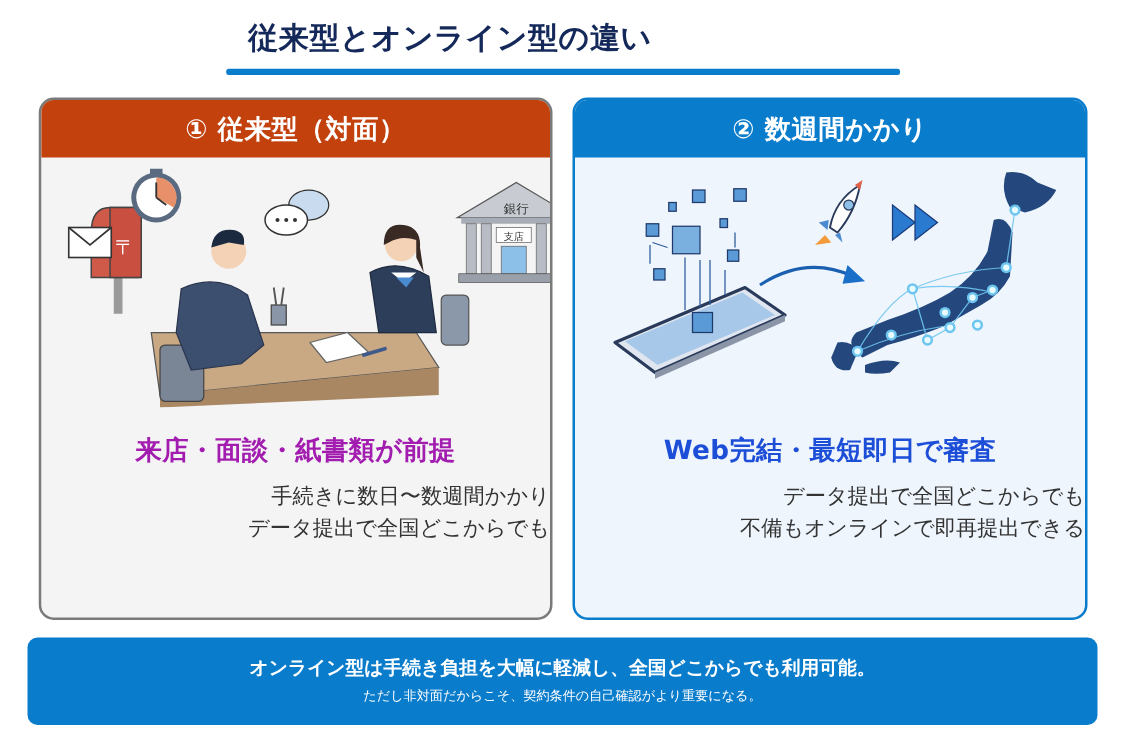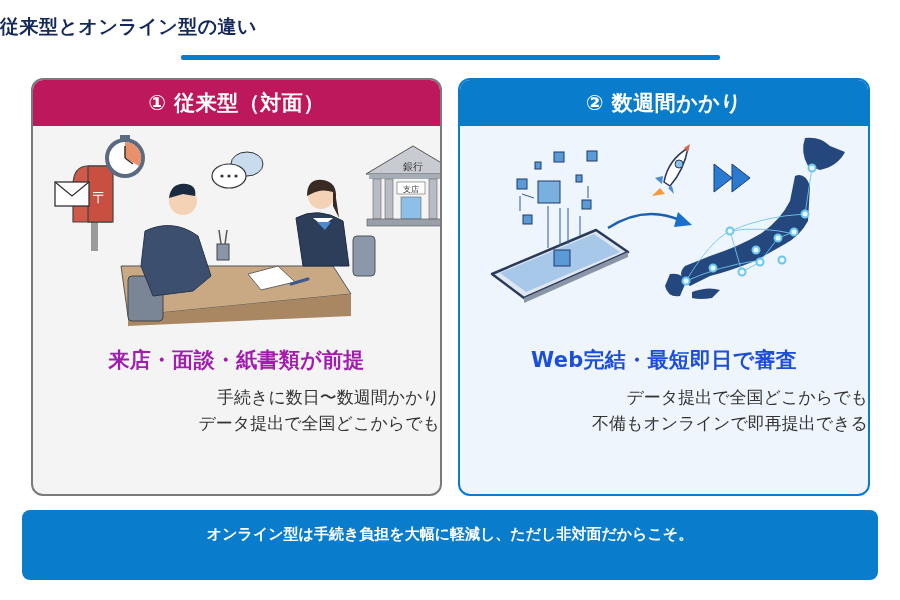--- a/index.html
+++ b/index.html
@@ -1,38 +1,38 @@
 <!DOCTYPE html>
 <html><head>
 <meta charset="utf-8">
 <style>
   html, body { margin:0; padding:0; }
   body {
     width:900px; height:600px; background:#ffffff; position:relative; overflow:hidden;
     font-family: "DejaVu Sans", "Liberation Sans", sans-serif;
   }
   .title {
-    position:absolute; left:0; top:14px; width:720px; text-align:left;
-    font-size:19px; font-weight:bold; color:#14285a; letter-spacing:0.5px;
+    position:absolute; left:0; top:14px; width:720px; text-align:center;
+    font-size:24px; font-weight:bold; color:#14285a; letter-spacing:0.5px;
   }
   .title-underline {
     position:absolute; left:181px; top:55px; width:539px; height:5px;
     background:#0a7ccc; border-radius:2px;
   }
   .card {
     position:absolute; top:78px; height:418px; border-radius:12px; overflow:hidden;
     box-sizing:border-box;
   }
   .card.left { left:31px; width:411px; border:2px solid #7a7a7a; background:#f4f4f4; }
   .card.right { left:458px; width:412px; border:2px solid #0a7ccc; background:#eef5fc; }
   .card-header {
     height:46px; display:flex; align-items:center; justify-content:center;
     color:#ffffff; font-size:21px; font-weight:bold; letter-spacing:0.5px;
   }
-  .card.left .card-header { background:#be185d; }
+  .card.left .card-header { background:#c2410c; }
   .card.right .card-header { background:#0a7ccc; }
   .illus { position:relative; height:200px; }
   .headline {
     text-align:center; font-weight:bold; font-size:21px; margin-top:20px; letter-spacing:0.3px;
   }
   .card.left .headline { color:#a21caf; }
   .card.right .headline { color:#1d4ed8; }
   .desc {
     text-align:right; font-size:17px; color:#333333; line-height:26px; margin-top:10px;
   }
@@ -213,14 +213,15 @@
     </svg>
   </div>
   <div class="headline">Web完結・最短即日で審査</div>
   <div class="desc">
     <div>データ提出で全国どこからでも</div>
     <div>不備もオンラインで即再提出できる</div>
   </div>
 </div>
 
 <div class="banner">
-  <div class="banner-main">オンライン型は手続き負担を大幅に軽減し、ただし非対面だからこそ。</div>
+  <div class="banner-main">オンライン型は手続き負担を大幅に軽減し、全国どこからでも利用可能。</div>
+  <div class="banner-sub">ただし非対面だからこそ、契約条件の自己確認がより重要になる。</div>
 </div>
 
 </body></html>

